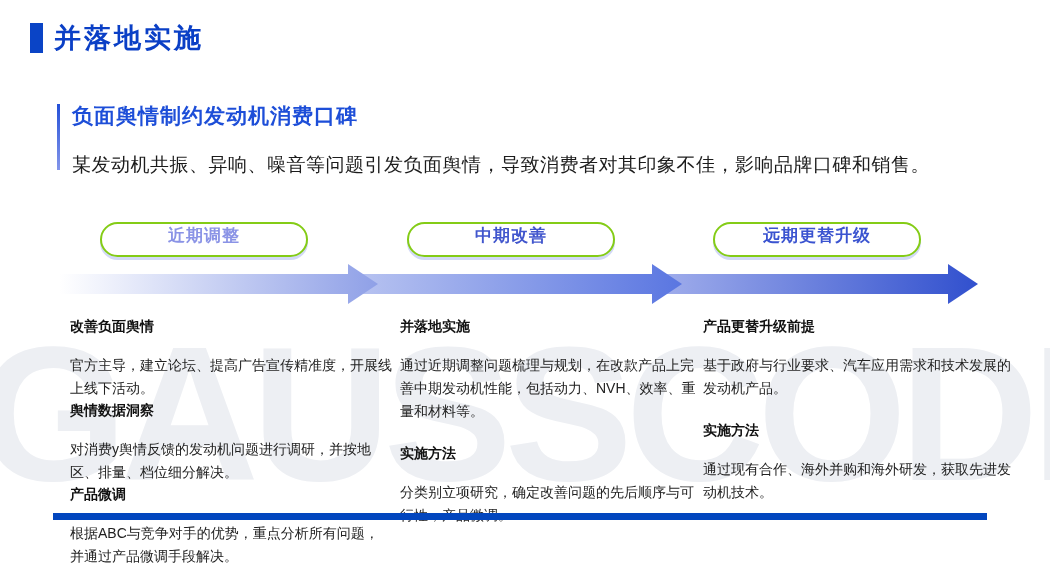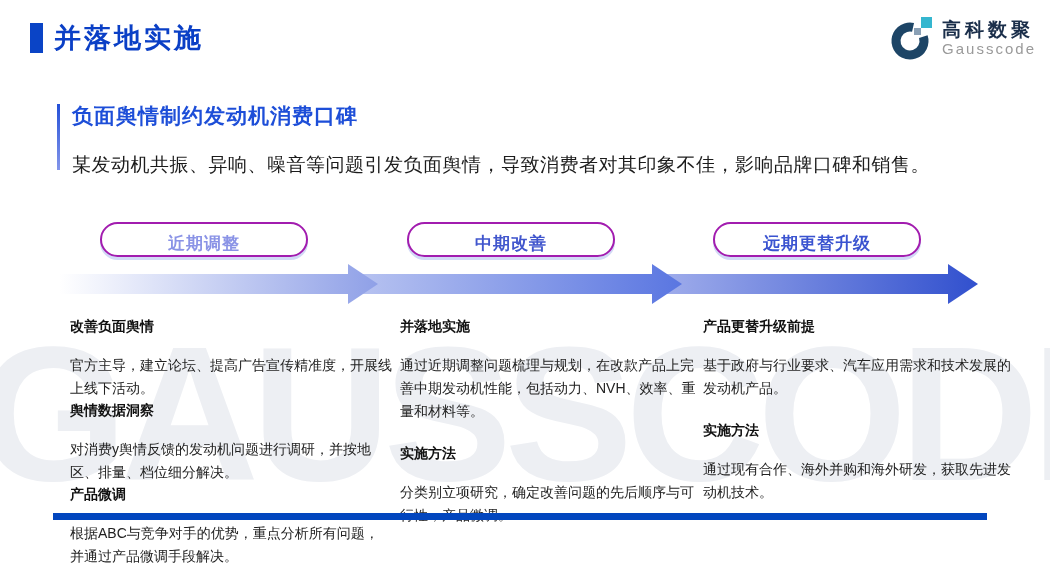--- a/index.html
+++ b/index.html
@@ -39,23 +39,23 @@
     position:absolute; left:15px; top:2px;
     font-size:21px; font-weight:bold; color:#1d4ed8; letter-spacing:1px;
   }
   .intro-subtitle {
     position:absolute; left:15px; top:40px; width:900px;
     font-size:19px; color:#1c1c1c; letter-spacing:0.5px;margin-top:12px;
   }
   
   .pill {
     position:absolute; top:222px; width:208px; height:35px; z-index:2;
-    background:#ffffff; border:2px solid #a21caf; border-radius:18px;
+    background:#ffffff; border:2px solid #84cc16; border-radius:18px;
     box-shadow:0 3px 0 rgba(165,180,238,0.5);
-    display:flex; align-items:flex-end; justify-content:center;
+    display:flex; align-items:flex-start; justify-content:center;
     font-size:17px; font-weight:bold; letter-spacing:1px;
   }
   .pill-1 { left:100px; color:#8a93e6; }
   .pill-2 { left:407px; color:#4156cd; }
   .pill-3 { left:713px; color:#3a53d0; }
   
   .timeline { position:absolute; left:60px; top:261px; z-index:1; }
   
   .col { position:absolute; top:316px; z-index:2; font-size:14px; color:#222222; }
   .col-1 { left:70px;  width:322px; }
@@ -73,33 +73,20 @@
 </head>
 <body>
 
 <div class="slide">
 
   <div class="watermark">GAUSSCODE</div>
 
   <div class="header">
     <div class="header-accent"></div>
     <div class="page-title">并落地实施</div>
-    <div class="logo">
-      <span>
-        <svg width="48" height="50" viewBox="0 0 48 50">
-          <circle cx="23" cy="28" r="14" fill="none" stroke="#1d4566" stroke-width="9" stroke-dasharray="73 14.9" transform="rotate(-18 23 28)"></circle>
-          <rect x="34" y="4" width="11" height="11" fill="#35b6cf"></rect>
-          <rect x="27" y="15" width="7" height="7" fill="#8aa0b5"></rect>
-        </svg>
-      </span>
-      <span class="logo-text">
-        <div class="logo-cn">高科数聚</div>
-        <div class="logo-en">Gausscode</div>
-      </span>
-    </div>
   </div>
 
   <div class="intro">
     <div class="intro-bar"></div>
     <div class="intro-title">负面舆情制约发动机消费口碑</div>
     <div class="intro-subtitle">某发动机共振、异响、噪音等问题引发负面舆情，导致消费者对其印象不佳，影响品牌口碑和销售。</div>
   </div>
 
   <div class="pill pill-1">
     <span>近期调整</span>

